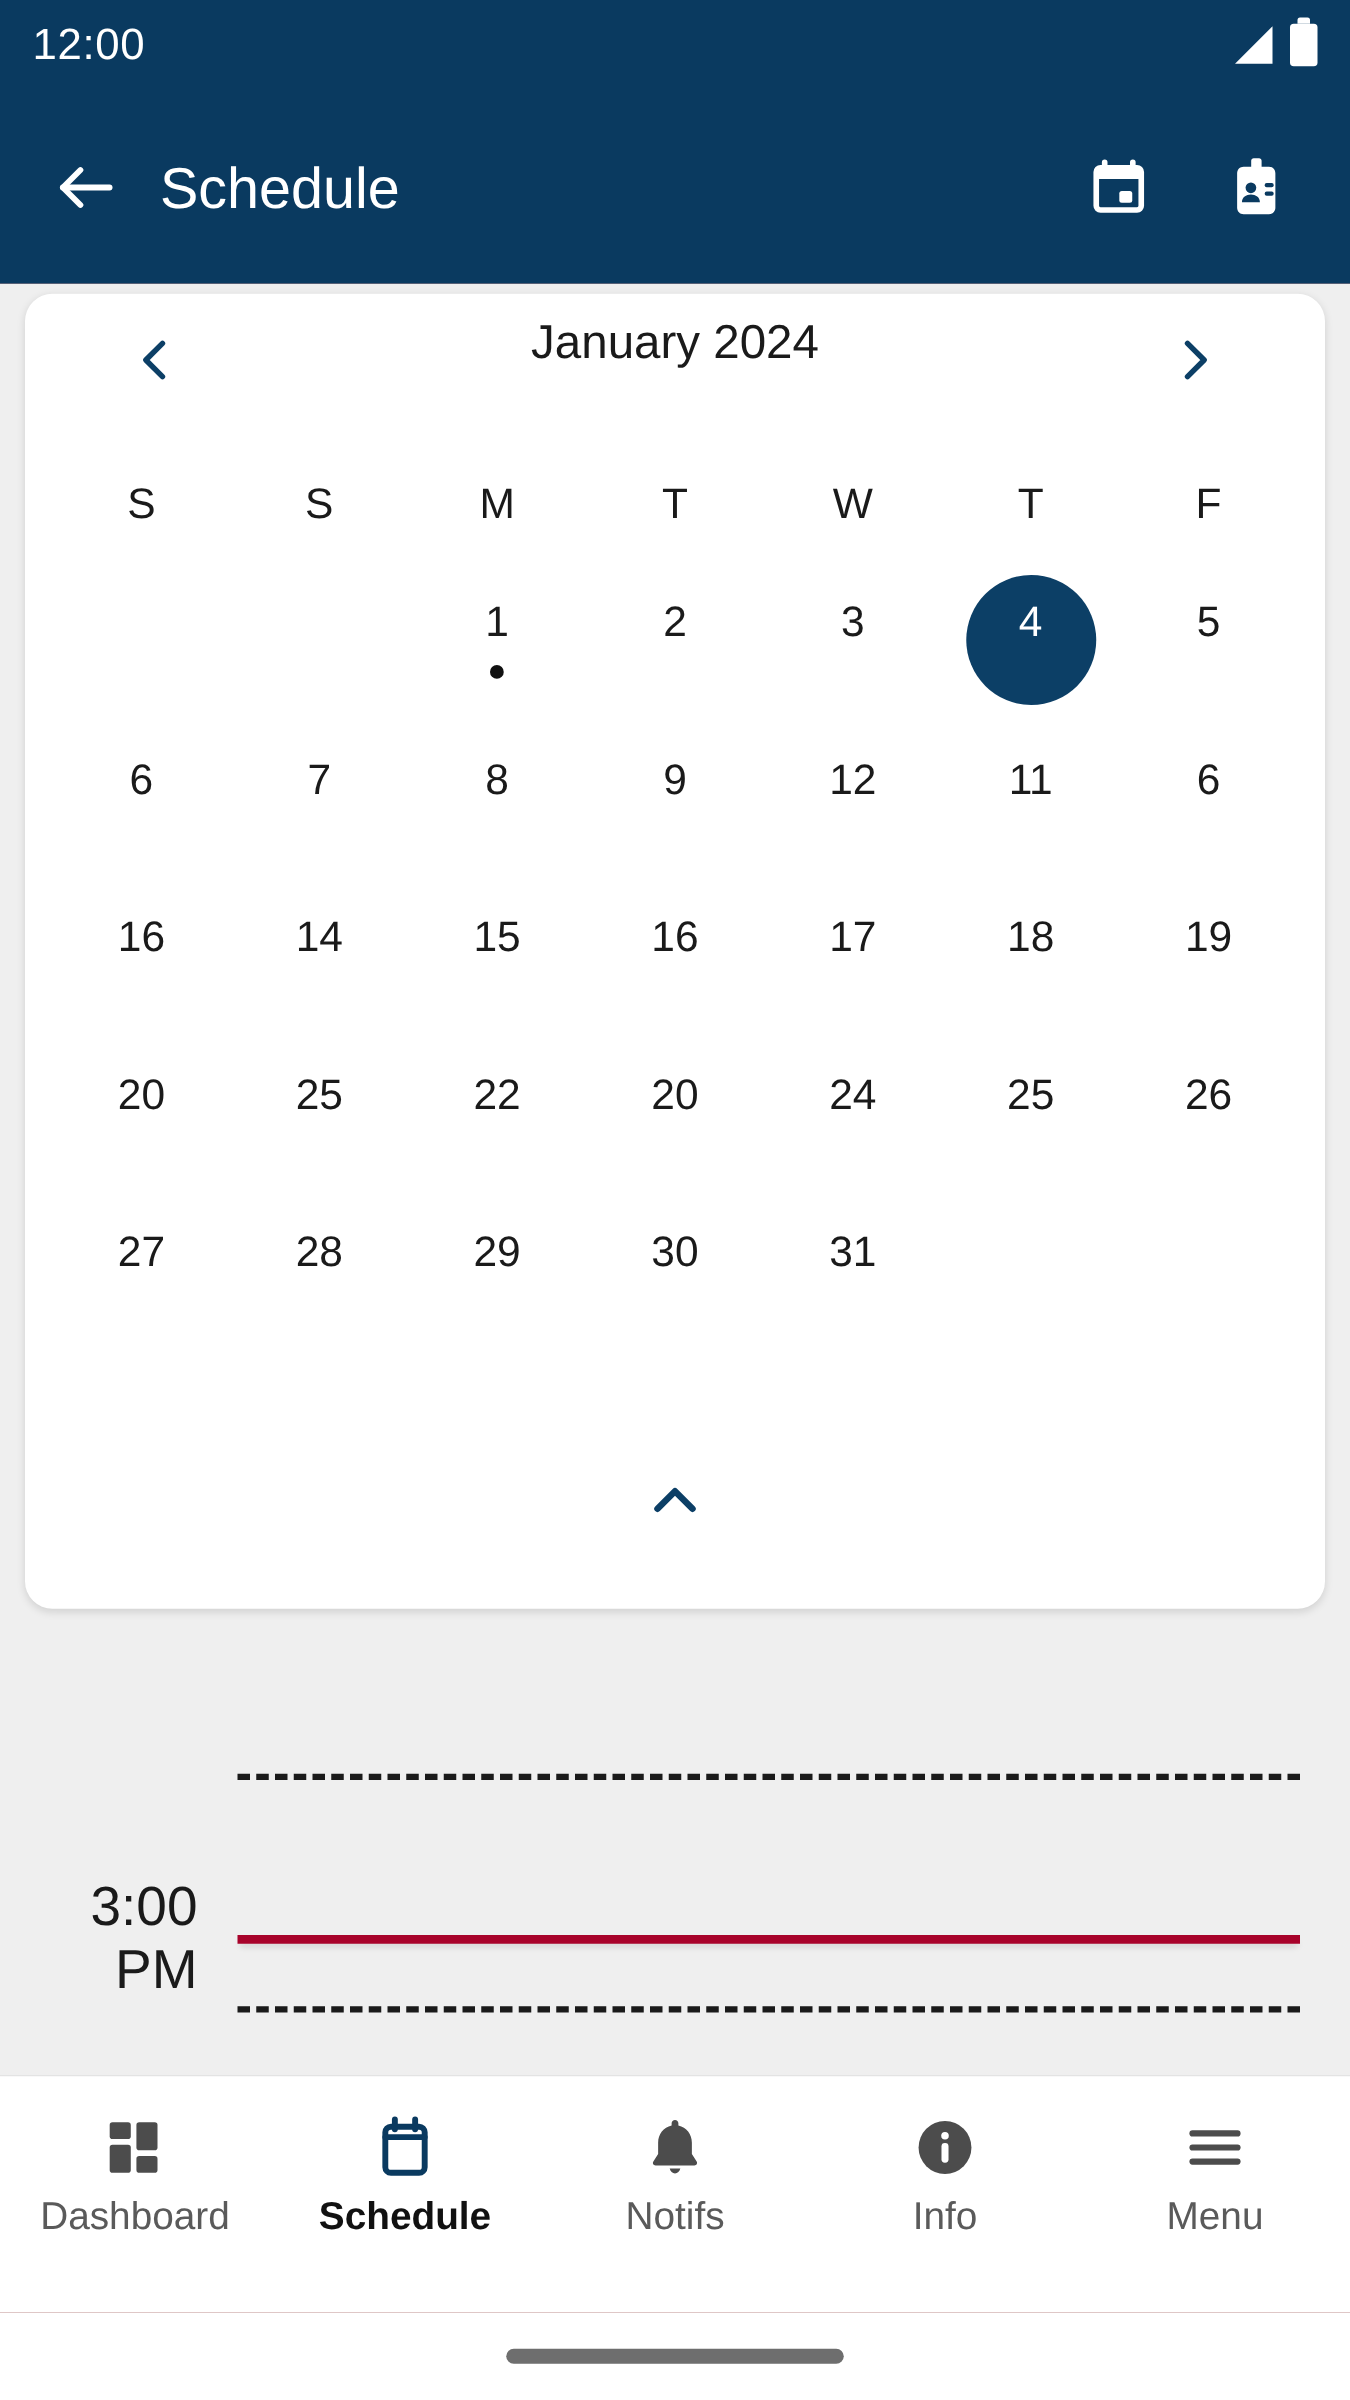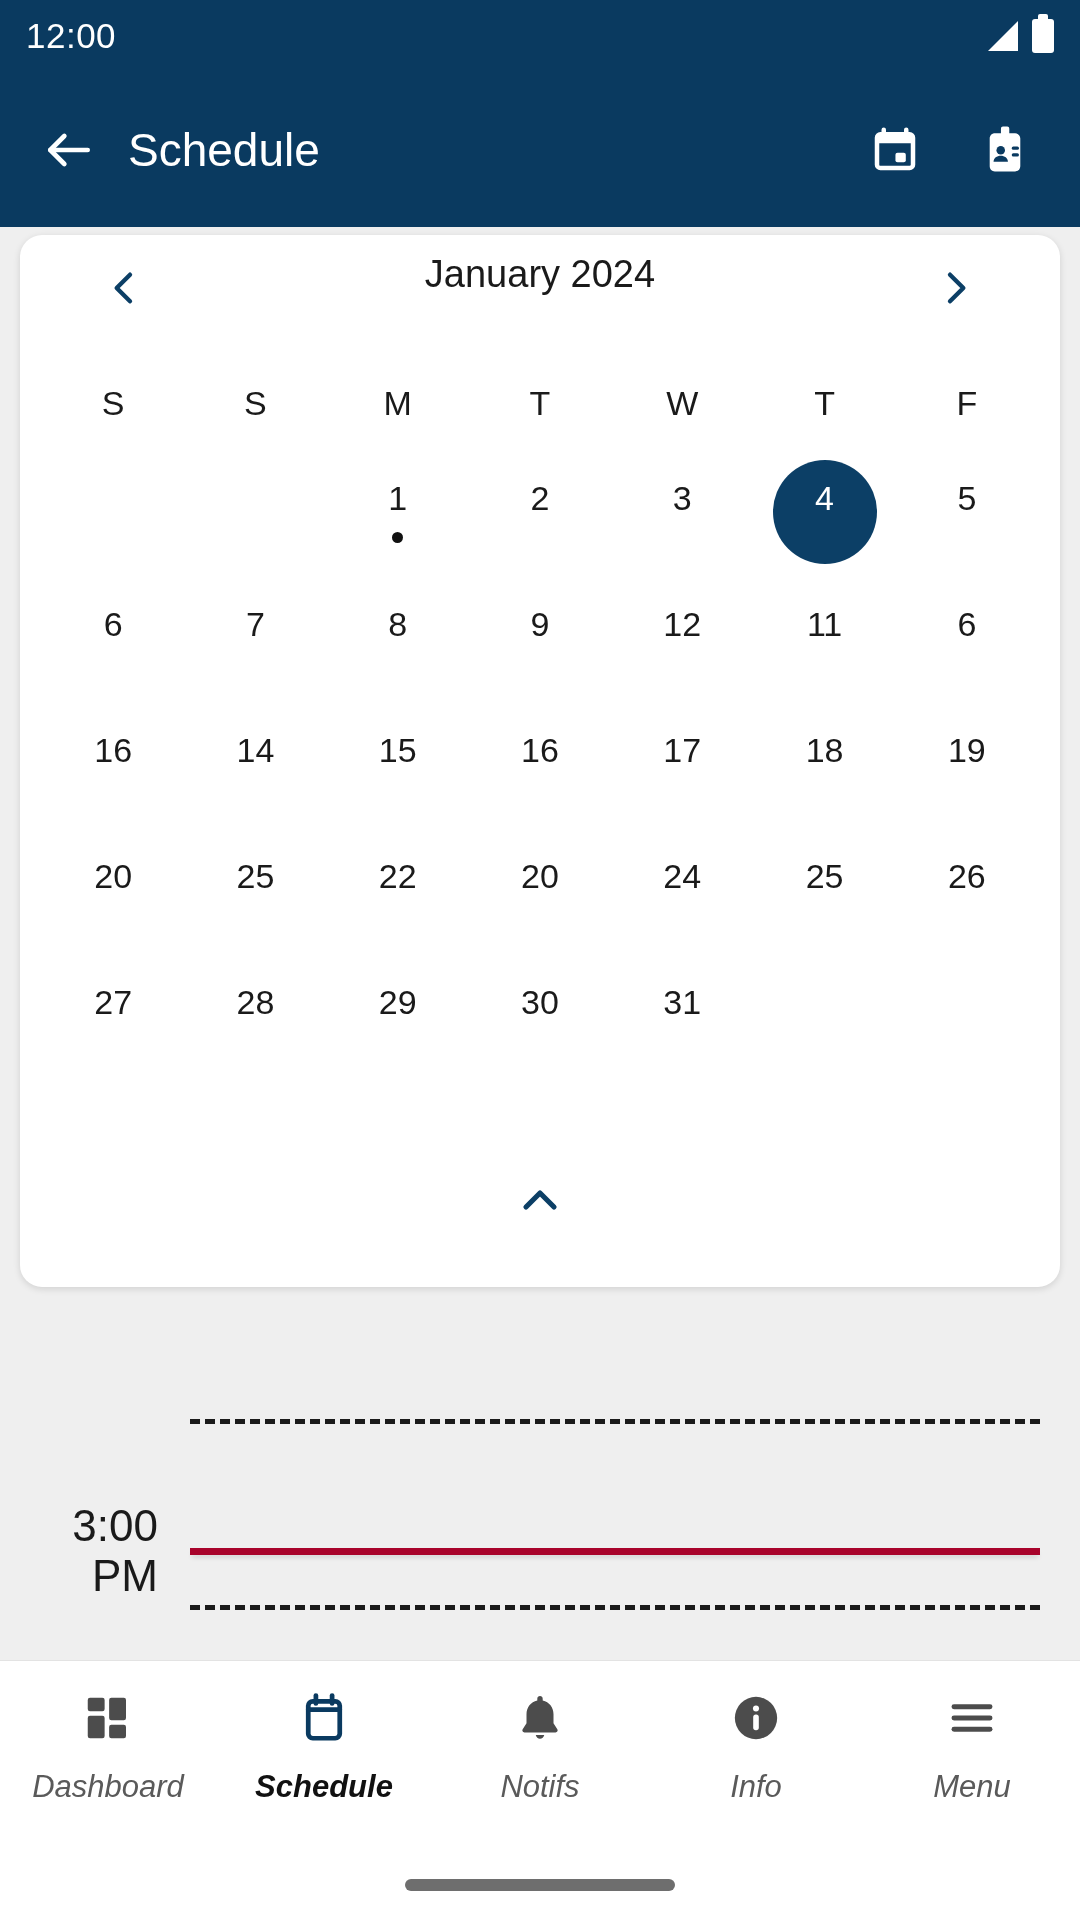--- a/index.html
+++ b/index.html
@@ -76,21 +76,21 @@
   .tl-line { flex:1; height:7px; background:#A8032B; margin-right:40px; box-shadow:0 4px 5px -2px rgba(0,0,0,0.18); }
 
   
   .bottomnav {
     height:190px; background:#FFFFFF; flex:none;
     display:flex; align-items:flex-start; justify-content:space-around;
     padding-top:26px; border-top:1px solid #E3E3E3;
   }
   .navitem { display:flex; flex-direction:column; align-items:center; width:200px; cursor:pointer; }
   .navicon { height:62px; display:flex; align-items:center; justify-content:center; }
-  .navlabel { margin-top:20px; font-size:31px; color:#5A5A5A;font-style:italic; }
+  .navlabel { margin-top:6px; font-size:31px; color:#5A5A5A; }
   .navitem.active .navlabel { color:#111111; font-weight:bold; }
 
   .gesture-wrap { height:70px; background:#FFFFFF; display:flex; align-items:center; justify-content:center; flex:none; }
   .gesture-bar { width:270px; height:12px; border-radius:6px; background:#6E6E6E; }
 </style>
 </head>
 <body>
 
 <div class="phone">
 

